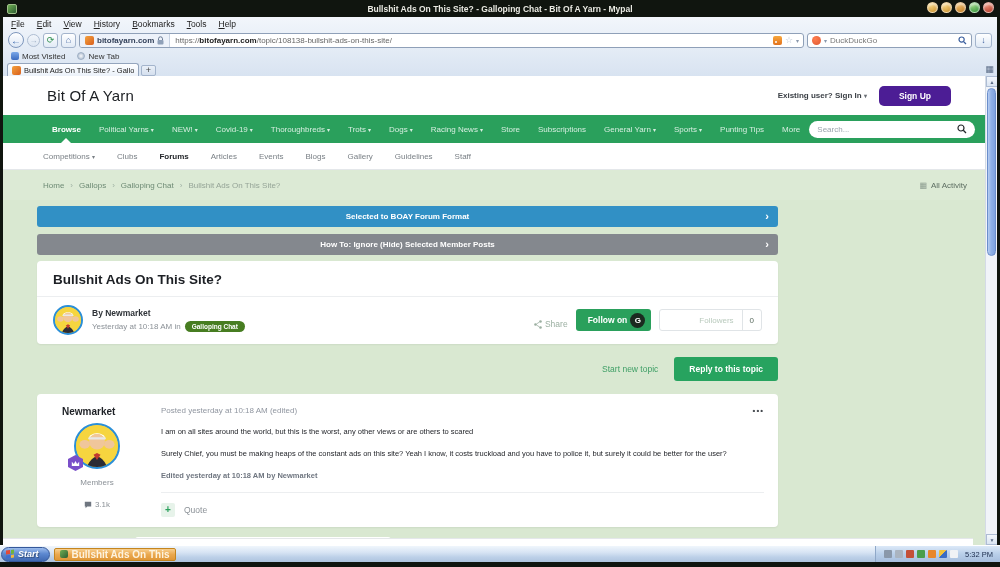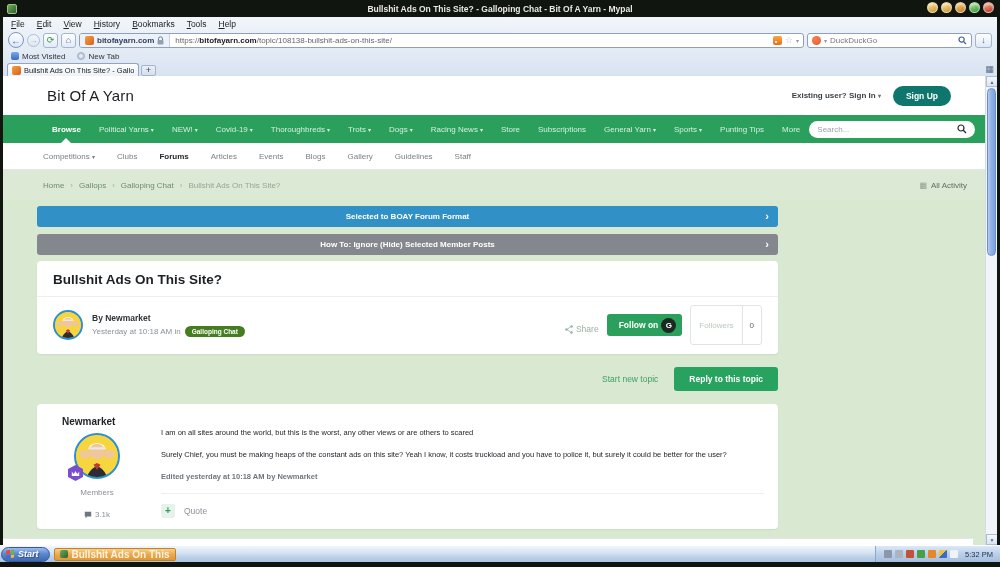--- a/index.html
+++ b/index.html
@@ -65,21 +65,21 @@
   .vs-btn.down { position:absolute; bottom:0; }
   .vs-thumb { position:absolute; top:12px; left:1px; width:9px; height:168px; border-radius:5px; background:linear-gradient(90deg,#b7cdf2,#8fb0e6 45%,#7ea2de); border:1px solid #6a8ecb; }
 
   .page { position:absolute; top:0; left:0; right:12px; bottom:0; }
 
   .site-header { height:39px; background:#fff; display:flex; align-items:center; padding:0 34px 0 44px; }
   .logo { font-size:15px; color:#1b1e22; font-weight:500; letter-spacing:.2px; }
   .hdr-right { margin-left:auto; display:flex; align-items:center; gap:12px; }
   .signin { font-size:8px; font-weight:bold; color:#3a3f45; }
   .signin .c { font-size:6px; color:#6a6f75; }
-  .signup { background:#0f766e; color:#fff; font-size:8.5px; font-weight:bold; padding:5px 13px; border-radius:10px; }
+  .signup { background:#4c1d95; color:#fff; font-size:8.5px; font-weight:bold; padding:5px 20px; border-radius:5px; }
 
   .main-nav { height:28px; background:#2aa05c; display:flex; align-items:center; padding:0 10px 0 40px; color:#fff; position:relative; }
   .nav-item { font-size:8px; color:#d7eee0; padding:0 9px; white-space:nowrap; position:relative; height:100%; display:flex; align-items:center; gap:2px; }
   .nav-item .c { font-size:6px; }
   .nav-item.active { color:#fff; font-weight:bold; }
   .nav-item.active::after { content:""; position:absolute; bottom:0; left:50%; margin-left:-5px; border-left:5px solid transparent; border-right:5px solid transparent; border-bottom:5px solid #fff; }
   .nav-search { margin-left:auto; width:178px; height:17px; background:#fff; border-radius:9px; display:flex; align-items:center; padding:0 8px; gap:4px; }
   .nav-search .ph { flex:1; font-size:8px; color:#9aa4ad; }
 
   .sub-nav { height:27px; background:#fff; border-bottom:1px solid #e4e7ea; display:flex; align-items:center; padding-left:40px; gap:22px; }
@@ -110,21 +110,21 @@
   .av-sm { width:30px; height:30px; }
   .av-lg { width:46px; height:46px; }
   .topic-meta .who { margin-left:9px; }
   .by { font-size:8.5px; font-weight:bold; color:#2f3338; }
   .when { font-size:8px; color:#8b9197; margin-top:3px; display:flex; align-items:center; gap:4px; }
   .cat-badge { background:#477d21; color:#fff; font-size:6.5px; font-weight:bold; padding:2px 7px; border-radius:8px; }
   .topic-actions { margin-left:auto; display:flex; align-items:center; gap:8px; }
   .share { display:flex; align-items:center; gap:3px; font-size:8.5px; color:#9bafa1;margin-top:8px; }
   .follow-btn { background:#2aa05c; color:#fff; font-size:8.5px; font-weight:bold; height:22px; padding:0 6px 0 12px; border-radius:3px; display:flex; align-items:center; gap:3px; }
   .follow-logo { width:15px; height:15px; border-radius:50%; background:#1b2a20; color:#fff; font-size:8px; font-weight:bold; display:flex; align-items:center; justify-content:center; }
-  .followers { display:flex; align-items:center; border:1px solid #e0e4e7; border-radius:3px; height:40px; overflow:hidden; }
+  .followers { display:flex; align-items:center; border:1px solid #e0e4e7; border-radius:3px; height:22px; overflow:hidden;padding-left:31px; }
   .followers .fl { font-size:8px; color:#b9cabd; padding:0 8px; }
   .followers .fc { font-size:8px; color:#5a6b5f; border-left:1px solid #e0e4e7; padding:0 7px; align-self:stretch; display:flex; align-items:center; }
 
   .action-row { display:flex; align-items:center; justify-content:flex-end; gap:16px; margin:13px 0; }
   .start-new { font-size:8.5px; color:#3f9f66; }
   .reply-btn { background:#27a35f; color:#fff; font-size:8.5px; font-weight:bold; padding:7px 15px; border-radius:3px; }
 
   .post-card { background:#fff; border-radius:4px; padding:12px 14px 10px; display:flex; box-shadow:0 1px 2px rgba(0,0,0,.06); }
   .post-left { width:92px; flex:0 0 auto; display:flex; flex-direction:column; align-items:center; }
   .author { font-size:10px; font-weight:bold; color:#1d2025; align-self:flex-start; padding-left:11px; }
@@ -437,20 +437,24 @@
               </div>
               <div class="group">Members</div>
               <div class="pcount">
                 <svg width="8" height="8" viewBox="0 0 10 10">
                     <path d="M1 1 h8 v6 h-5 l-2 2 v-2 h-1 z" fill="#6f7680"></path>
                   </svg>
                 <span>3.1k</span>
               </div>
             </div>
             <div class="post-main">
+              <div class="post-meta-row">
+                <span class="post-meta">Posted yesterday at 10:18 AM (edited)</span>
+                <span class="dots">•••</span>
+              </div>
               <div class="para">I am on all sites around the world, but this is the worst, any other views or are others to scared</div>
               <div class="para">Surely Chief, you must be making heaps of the constant ads on this site? Yeah I know, it costs truckload and you have to police it, but surely it could be better for the user?</div>
               <div class="edited">Edited yesterday at 10:18 AM by Newmarket</div>
               <div class="post-divider"></div>
               <div class="quote-row">
                 <span class="plus-box">+</span>
                 <span class="quote-label">Quote</span>
               </div>
             </div>
           </div>

